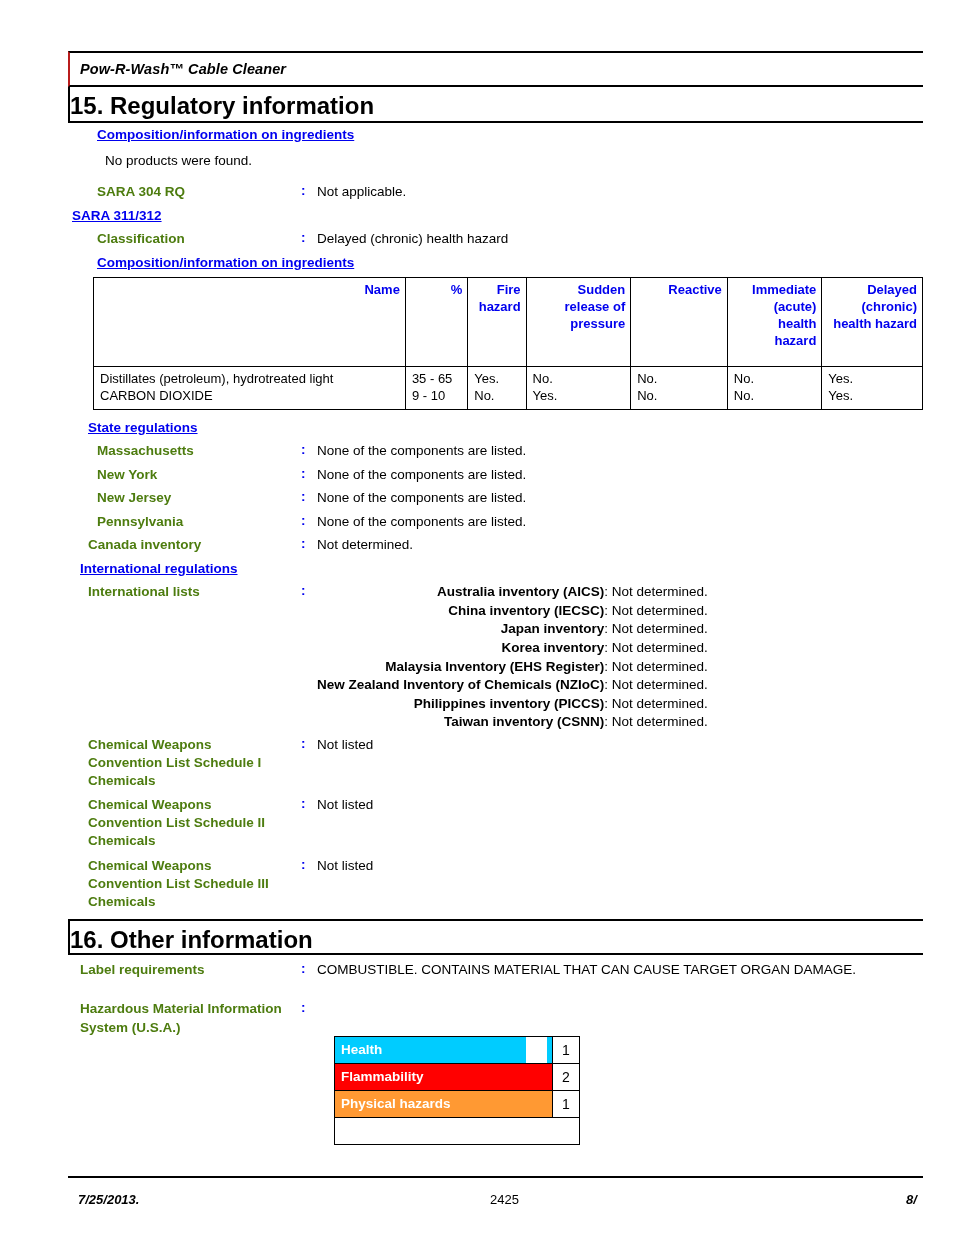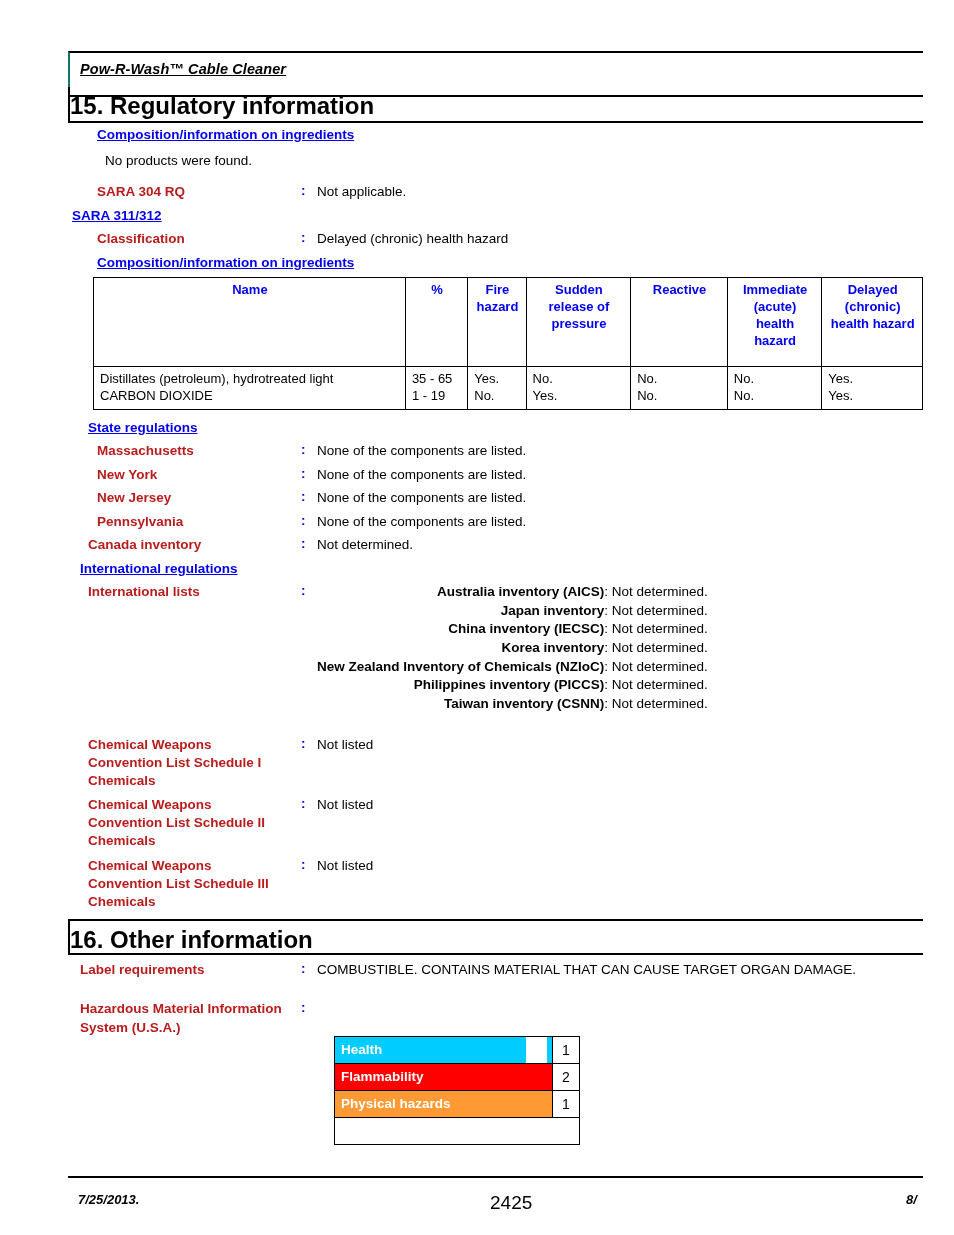--- a/index.html
+++ b/index.html
@@ -20,26 +20,25 @@
     overflow: hidden;
     box-sizing: border-box;
   }
 
   
   .product-title-box {
     position: absolute;
     left: 68px;
     top: 51px;
     width: 855px;
-    height: 46px;
+    height: 36px;
     border-top: 2px solid #000;
-    border-left: 2px solid #0f766e;
+    border-left: 2px solid #b91c1c;
     border-bottom: 2px solid #000;
     box-sizing: border-box;
-    text-decoration: underline;
   }
   .product-title {
     font-size: 14.5px;
     font-weight: bold;
     font-style: italic;
     padding: 8px 0 0 10px;
     letter-spacing: 0.1px;
     white-space: nowrap;
   }
 
@@ -57,21 +56,21 @@
     font-weight: bold;
     padding: 6px 0 5px 0;
     line-height: 1.12;
     white-space: nowrap;
   }
 
   
   .abs { position: absolute; }
 
   .lbl {
-    color: #b91c1c;
+    color: #4d7c0f;
     font-weight: bold;
     font-size: 13.5px;
     line-height: 1.35;
   }
   .lbl-u {
     color: #0000EE;
     font-weight: bold;
     font-size: 13.5px;
     text-decoration: underline;
     line-height: 1.35;
@@ -103,21 +102,21 @@
   .sara-table th, .sara-table td {
     border: 1px solid #000;
     vertical-align: top;
     padding: 4px 5px 4px 6px;
     font-size: 13px;
     line-height: 1.3;
   }
   .sara-table th {
     color: #0000EE;
     font-weight: bold;
-    text-align: center;
+    text-align: right;
   }
   .sara-table td {
     color: #000;
     font-weight: normal;
     white-space: nowrap;
   }
   .sara-table .hdr-row th { height: 80px; }
   .c-name { width: 310px; }
   .c-pct { width: 62px; }
   .c-fire { width: 58px; }
@@ -186,21 +185,21 @@
     position: absolute;
     top: 1192px;
     font-size: 13px;
     font-weight: bold;
     font-style: italic;
     color: #000;
   }
   .footer-center {
     position: absolute;
     top: 1192px;
-    font-size: 19px;
+    font-size: 13px;
     color: #000;
     font-weight: normal;
     font-style: normal;
   }
 </style>
 </head>
 <body>
 
 <div id="page">
 
@@ -254,21 +253,21 @@
         <td style="border-bottom:none; padding-bottom:0;">Distillates (petroleum), hydrotreated light</td>
         <td style="border-bottom:none; padding-bottom:0;">35 - 65</td>
         <td style="border-bottom:none; padding-bottom:0;">Yes.</td>
         <td style="border-bottom:none; padding-bottom:0;">No.</td>
         <td style="border-bottom:none; padding-bottom:0;">No.</td>
         <td style="border-bottom:none; padding-bottom:0;">No.</td>
         <td style="border-bottom:none; padding-bottom:0;">Yes.</td>
       </tr>
       <tr>
         <td style="border-top:none; padding-top:0;">CARBON DIOXIDE</td>
-        <td style="border-top:none; padding-top:0;">1 - 19</td>
+        <td style="border-top:none; padding-top:0;">9 - 10</td>
         <td style="border-top:none; padding-top:0;">No.</td>
         <td style="border-top:none; padding-top:0;">Yes.</td>
         <td style="border-top:none; padding-top:0;">No.</td>
         <td style="border-top:none; padding-top:0;">No.</td>
         <td style="border-top:none; padding-top:0;">Yes.</td>
       </tr>
     </tbody>
   </table>
 
   <div class="abs lbl-u" style="left:88px; top:419px;">State regulations</div>
@@ -293,23 +292,24 @@
   <div class="abs colon" style="left:301px; top:536px;">:</div>
   <div class="abs val" style="left:317px; top:536px;">Not determined.</div>
 
   <div class="abs lbl-u" style="left:80px; top:560px;">International regulations</div>
 
   <div class="abs lbl" style="left:88px; top:583px;">International lists</div>
   <div class="abs colon" style="left:301px; top:583px;">:</div>
 
   <div class="abs" style="left:317px; top:583px;">
     <div class="intl-line"><b>Australia inventory (AICS)</b><span>: Not determined.</span></div>
+    <div class="intl-line"><b>China inventory (IECSC)</b><span>: Not determined.</span></div>
     <div class="intl-line"><b>Japan inventory</b><span>: Not determined.</span></div>
-    <div class="intl-line"><b>China inventory (IECSC)</b><span>: Not determined.</span></div>
     <div class="intl-line"><b>Korea inventory</b><span>: Not determined.</span></div>
+    <div class="intl-line"><b>Malaysia Inventory (EHS Register)</b><span>: Not determined.</span></div>
     <div class="intl-line"><b>New Zealand Inventory of Chemicals (NZIoC)</b><span>: Not determined.</span></div>
     <div class="intl-line"><b>Philippines inventory (PICCS)</b><span>: Not determined.</span></div>
     <div class="intl-line"><b>Taiwan inventory (CSNN)</b><span>: Not determined.</span></div>
   </div>
 
   <div class="abs lbl" style="left:88px; top:736px; width:200px; line-height:1.35;">Chemical Weapons Convention List Schedule I Chemicals</div>
   <div class="abs colon" style="left:301px; top:736px;">:</div>
   <div class="abs val" style="left:317px; top:736px;">Not listed</div>
 
   <div class="abs lbl" style="left:88px; top:796px; width:200px; line-height:1.35;">Chemical Weapons Convention List Schedule II Chemicals</div>

